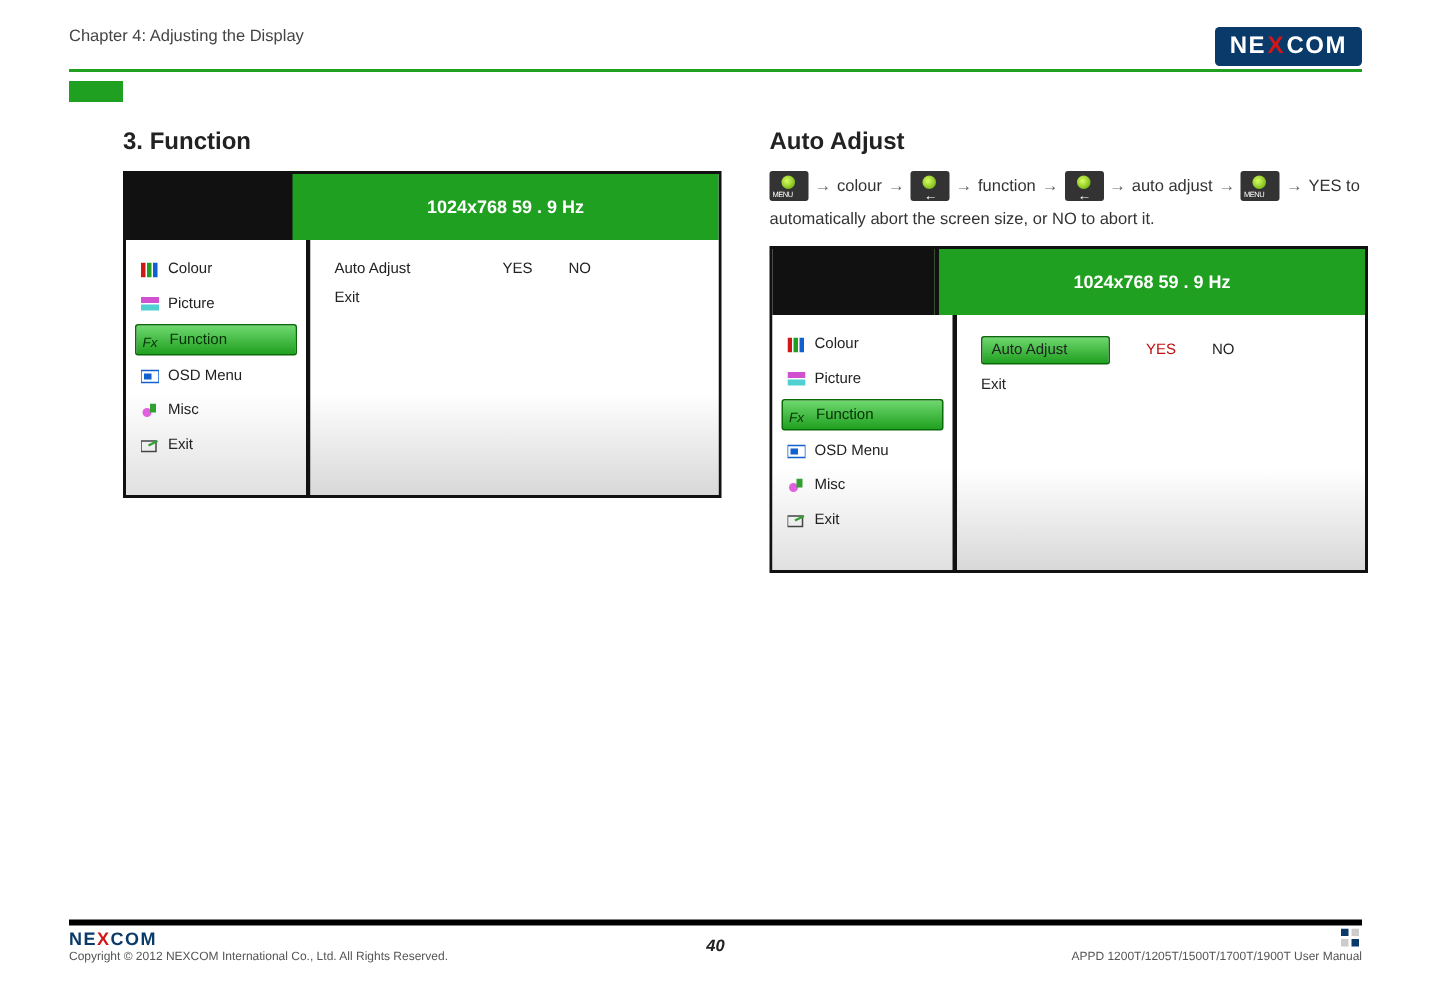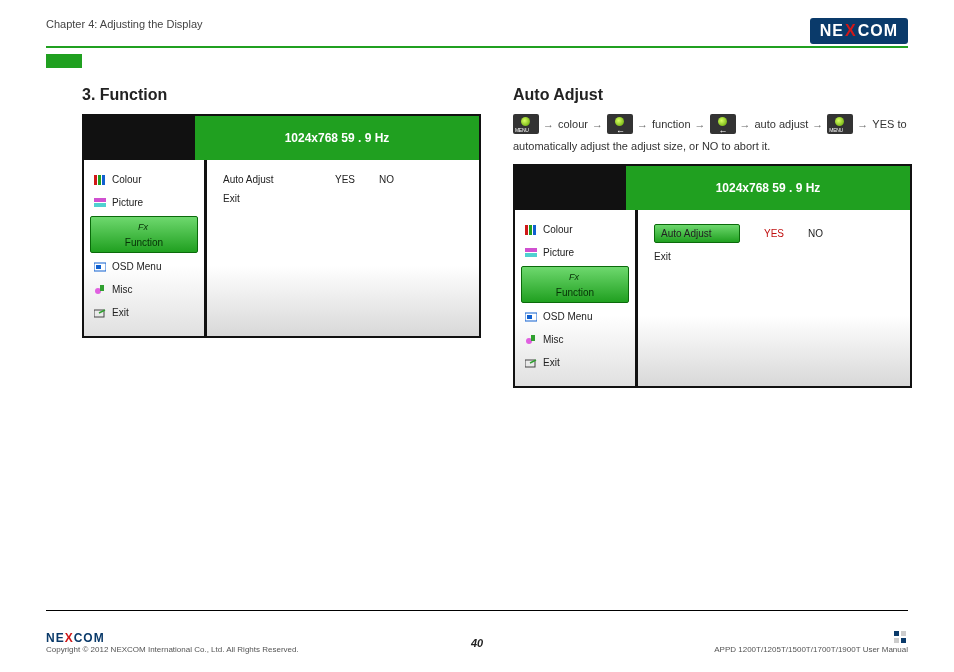--- a/index.html
+++ b/index.html
@@ -143,21 +143,20 @@
     align-items: center;
     gap: 6px;
     padding: 4px 4px;
     margin-bottom: 4px;
     border-radius: 2px;
   }
   .side-item.sel {
     background: linear-gradient(to bottom, #6ed86e, #20a020);
     color: #063006;
     border: 1px solid #0a6a0a;
-    flex-direction: column;
   }
   .ic { width: 12px; height: 10px; }
   .osd-main {
     flex: 1;
     background: linear-gradient(to bottom, #fff 60%, #d8d8d8 100%);
     padding: 10px 12px;
     font-size: 10px;
     color: #222;
   }
   .row { display: flex; align-items: center; padding: 4px 4px; gap: 24px; }
@@ -166,25 +165,25 @@
     background: linear-gradient(to bottom, #6ed86e, #20a020);
     border: 1px solid #0a6a0a;
     padding: 3px 6px;
     border-radius: 2px;
     width: auto;
     min-width: 72px;
   }
   .yes.red { color: #c01010; }
   .footer {
     position: absolute;
-    bottom: 18px;
+    bottom: 30px;
     left: 46px;
     right: 46px;
-    border-top: 1px solid #000000;
-    padding-top: 20px;
+    border-top: 4px solid #000000;
+    padding-top: 2px;
     display: flex;
     justify-content: space-between;
     align-items: center;
     font-size: 8px;
     color: #555;
   }
   .footer .center {
     position: absolute;
     left: 50%;
     transform: translateX(-50%);
@@ -301,21 +300,21 @@
         <span>function</span>
         <span class="arrow-sep">→</span>
         <div class="menubtn arrow"></div>
         <span class="arrow-sep">→</span>
         <span>auto adjust</span>
         <span class="arrow-sep">→</span>
         <div class="menubtn"></div>
         <span class="arrow-sep">→</span>
         <span>YES to</span>
       </div>
-      <div class="crumbs-cont">automatically adjust the adjust size, or NO to abort it.</div>
+      <div class="crumbs-cont">automatically abort the screen size, or NO to abort it.</div>
 
       <div class="osd">
         <div class="osd-top">
           <div class="blank"></div>
           <div class="title">1024x768  59  . 9 Hz</div>
         </div>
         <div class="osd-body">
           <div class="osd-side">
             <div class="side-item">
               <svg class="ic">

